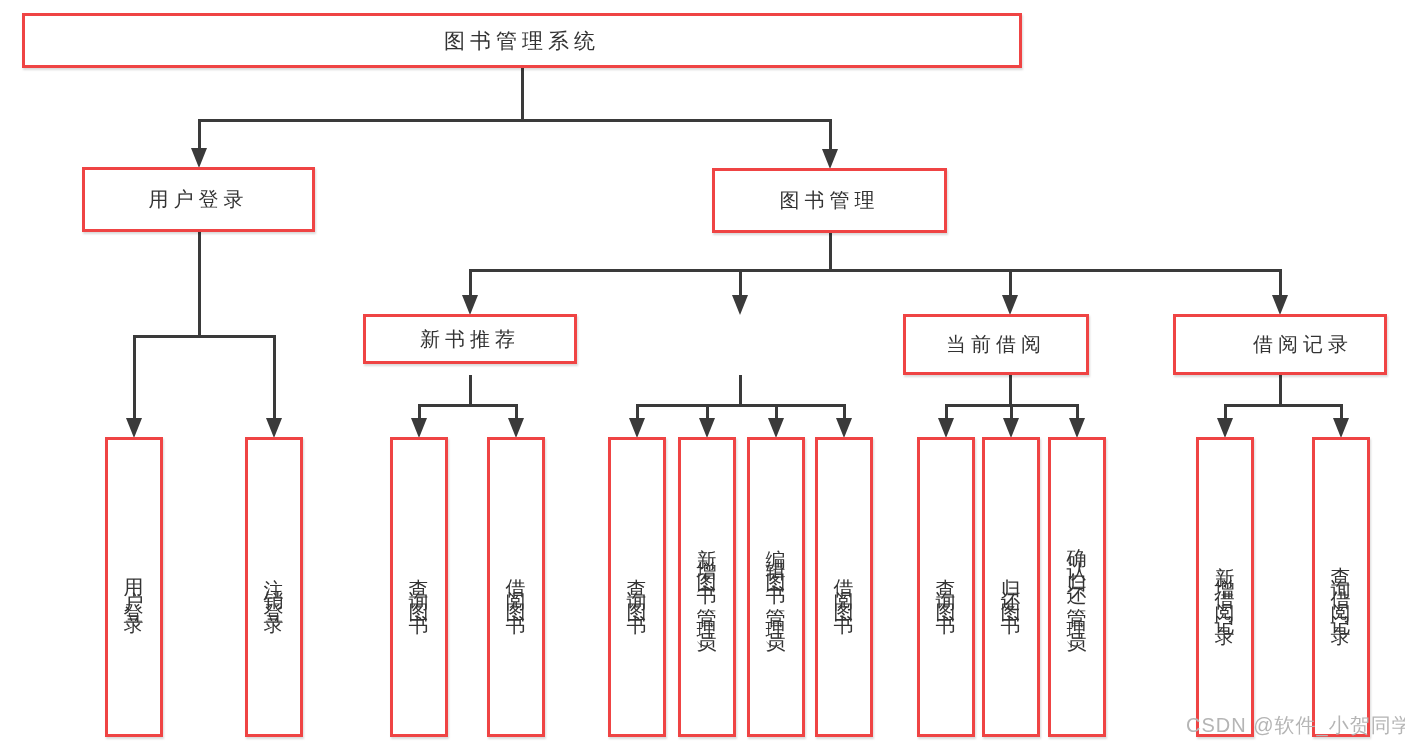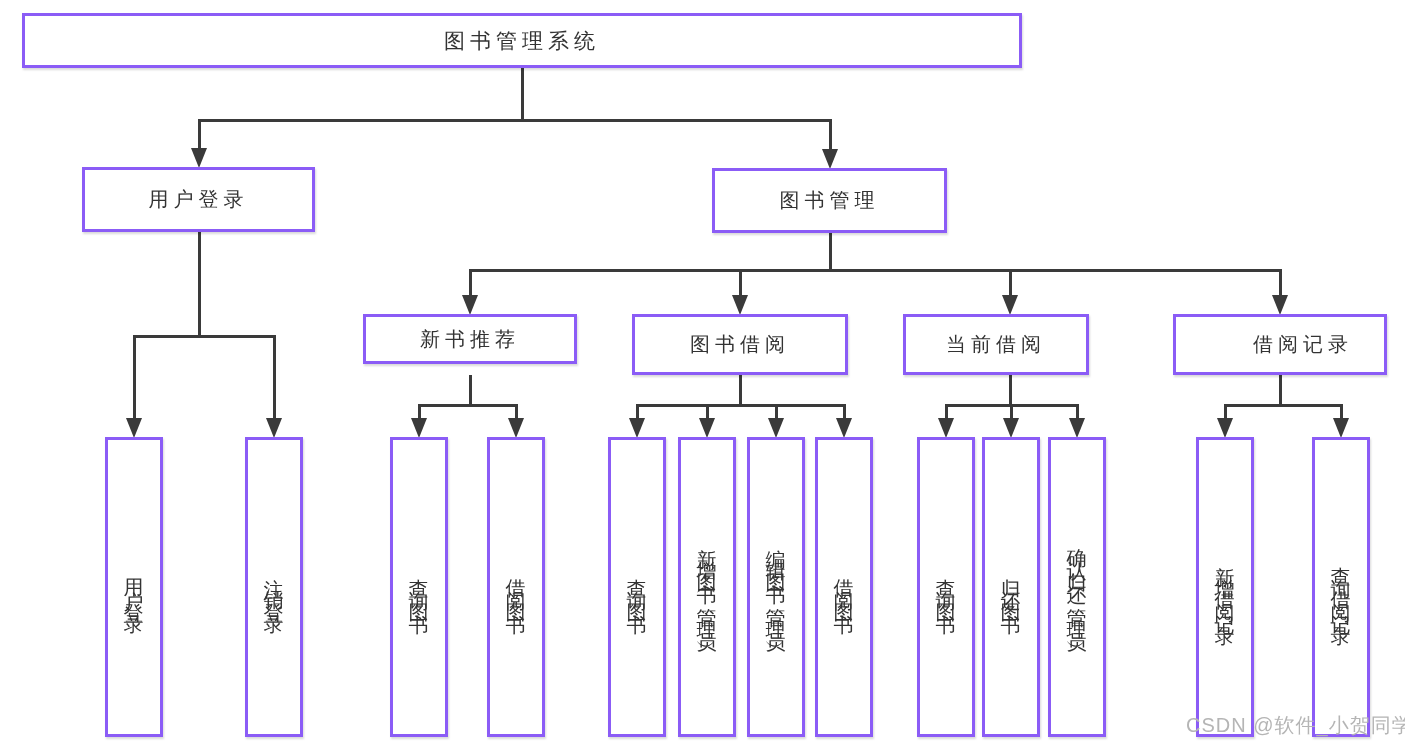--- a/index.html
+++ b/index.html
@@ -14,21 +14,21 @@
   }
   .connectors {
     position: absolute;
     left: 0; top: 0;
     width: 1405px; height: 747px;
   }
   .node {
     position: absolute;
     box-sizing: border-box;
     background: #ffffff;
-    border: 3px solid #8b5cf6;
+    border: 3px solid #ef4444;
     display: flex;
     align-items: center;
     justify-content: center;
     box-shadow: 1px 2px 2px rgba(0,0,0,0.15);
   }
   .h-label {
     font-size: 20px;
     letter-spacing: 5px;
     white-space: nowrap;
   }
@@ -130,23 +130,20 @@
   <div class="node" style="left:82px; top:167px; width:233px; height:65px;">
     <span class="h-label">用户登录</span>
   </div>
   <div class="node" style="left:712px; top:168px; width:235px; height:65px;">
     <span class="h-label">图书管理</span>
   </div>
 
   <div class="node" style="left:363px; top:314px; width:214px; height:50px;">
     <span class="h-label">新书推荐</span>
   </div>
-  <div class="node" style="left:632px; top:314px; width:216px; height:61px;">
-    <span class="h-label">图书借阅</span>
-  </div>
   <div class="node" style="left:903px; top:314px; width:186px; height:61px;">
     <span class="h-label">当前借阅</span>
   </div>
   <div class="node" style="left:1173px; top:314px; width:214px; height:61px;padding-left:46px;">
     <span class="h-label">借阅记录</span>
   </div>
 
   <div class="node v-node" style="left:105px; top:437px; width:58px; height:300px;">
     <span>用户登录</span>
   </div>

